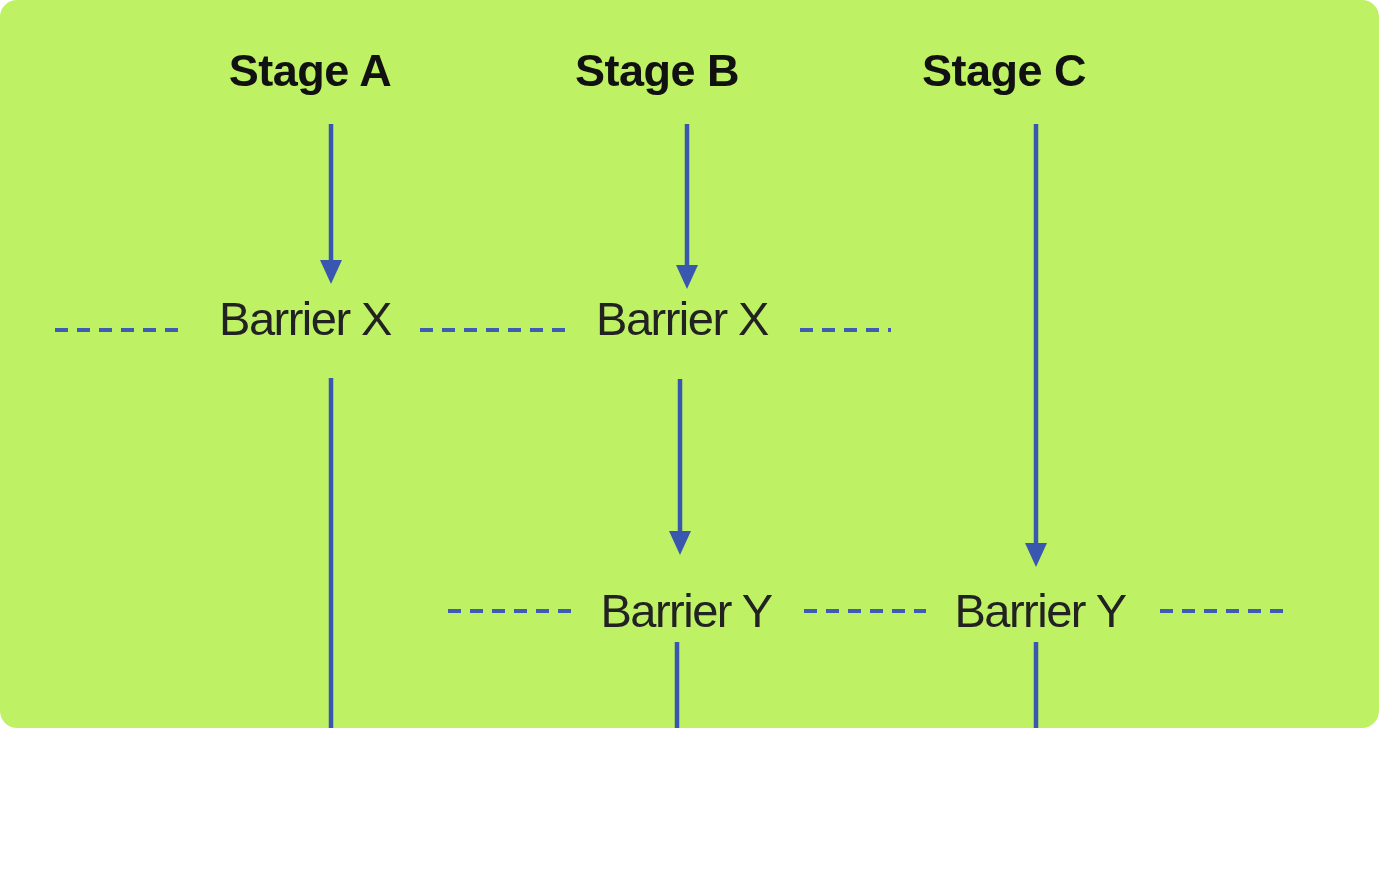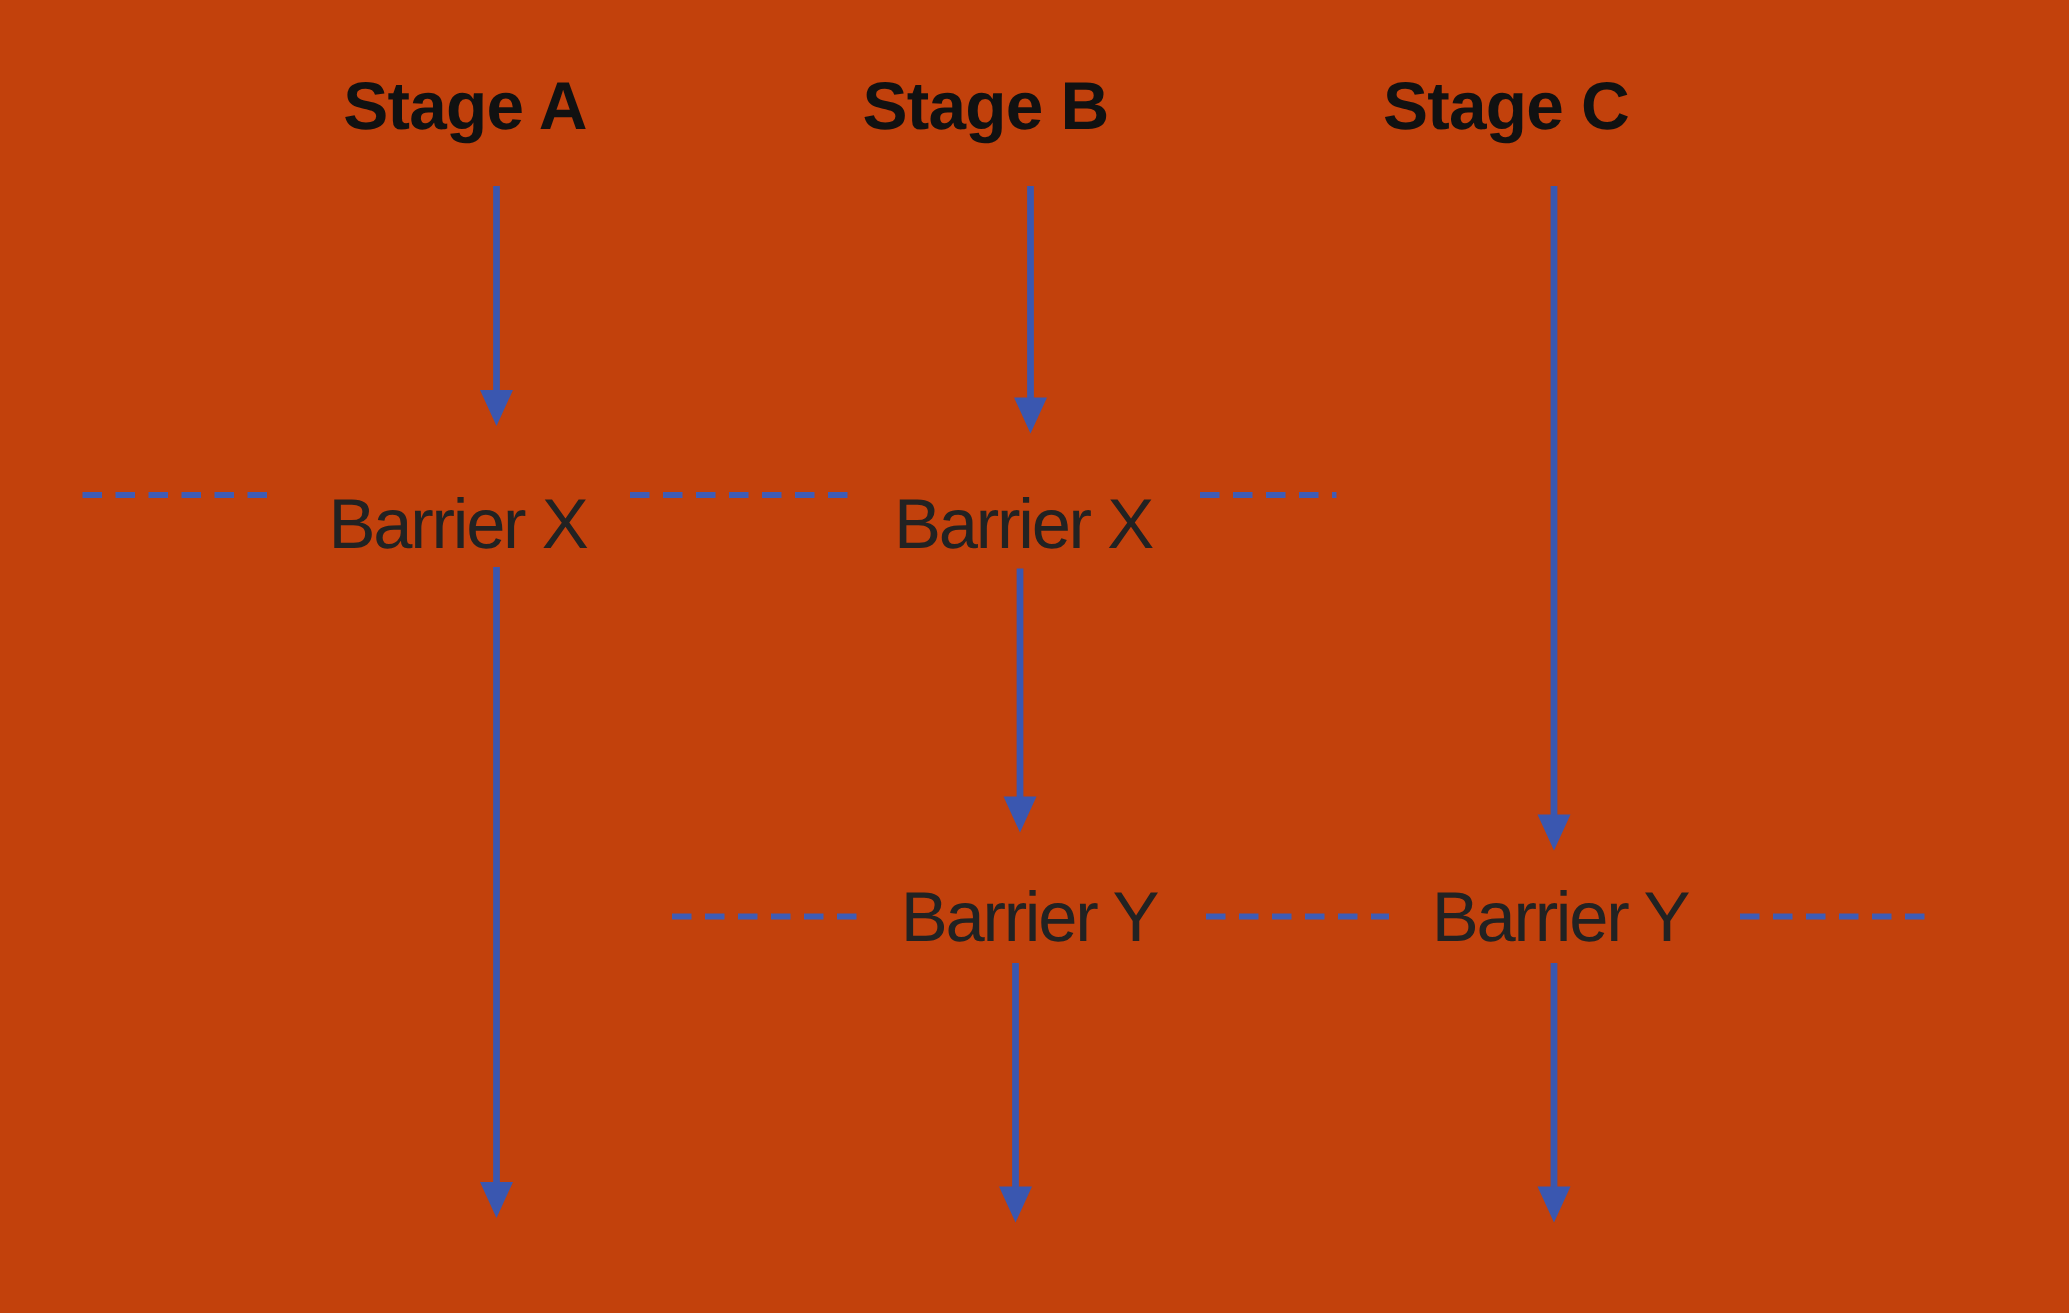--- a/index.html
+++ b/index.html
@@ -4,23 +4,24 @@
 <style>
   html, body {
     margin: 0;
     padding: 0;
     background: #ffffff;
     font-family: "Liberation Sans", sans-serif;
   }
   .canvas {
     position: relative;
     width: 1379px;
-    height: 875px;
-    background: #c2410c;
+    height: 728px;
+    background: #bef264;
     overflow: hidden;
+    border-radius: 17px;
   }
   .diagram-svg {
     position: absolute;
     left: 0;
     top: 0;
     width: 1379px;
     height: 875px;
   }
   .flow-line {
     stroke: var(--arrow-blue, #3a57b0);
@@ -49,21 +50,21 @@
     letter-spacing: -0.5px;
     color: var(--stage-text, #111111);
     top: 48px;
   }
   .barrier-label {
     font-size: 47px;
     font-weight: 400;
     letter-spacing: -1.5px;
     color: var(--barrier-text, #222222);
   }
-  .barrier-row-x { top: 325px; }
+  .barrier-row-x { top: 295px; }
   .barrier-row-y { top: 587px; text-align: center; }
 </style>
 </head>
 <body>
 
 <div class="canvas">
 
   <svg class="diagram-svg" viewBox="0 0 1379 875">
 
     <g>

